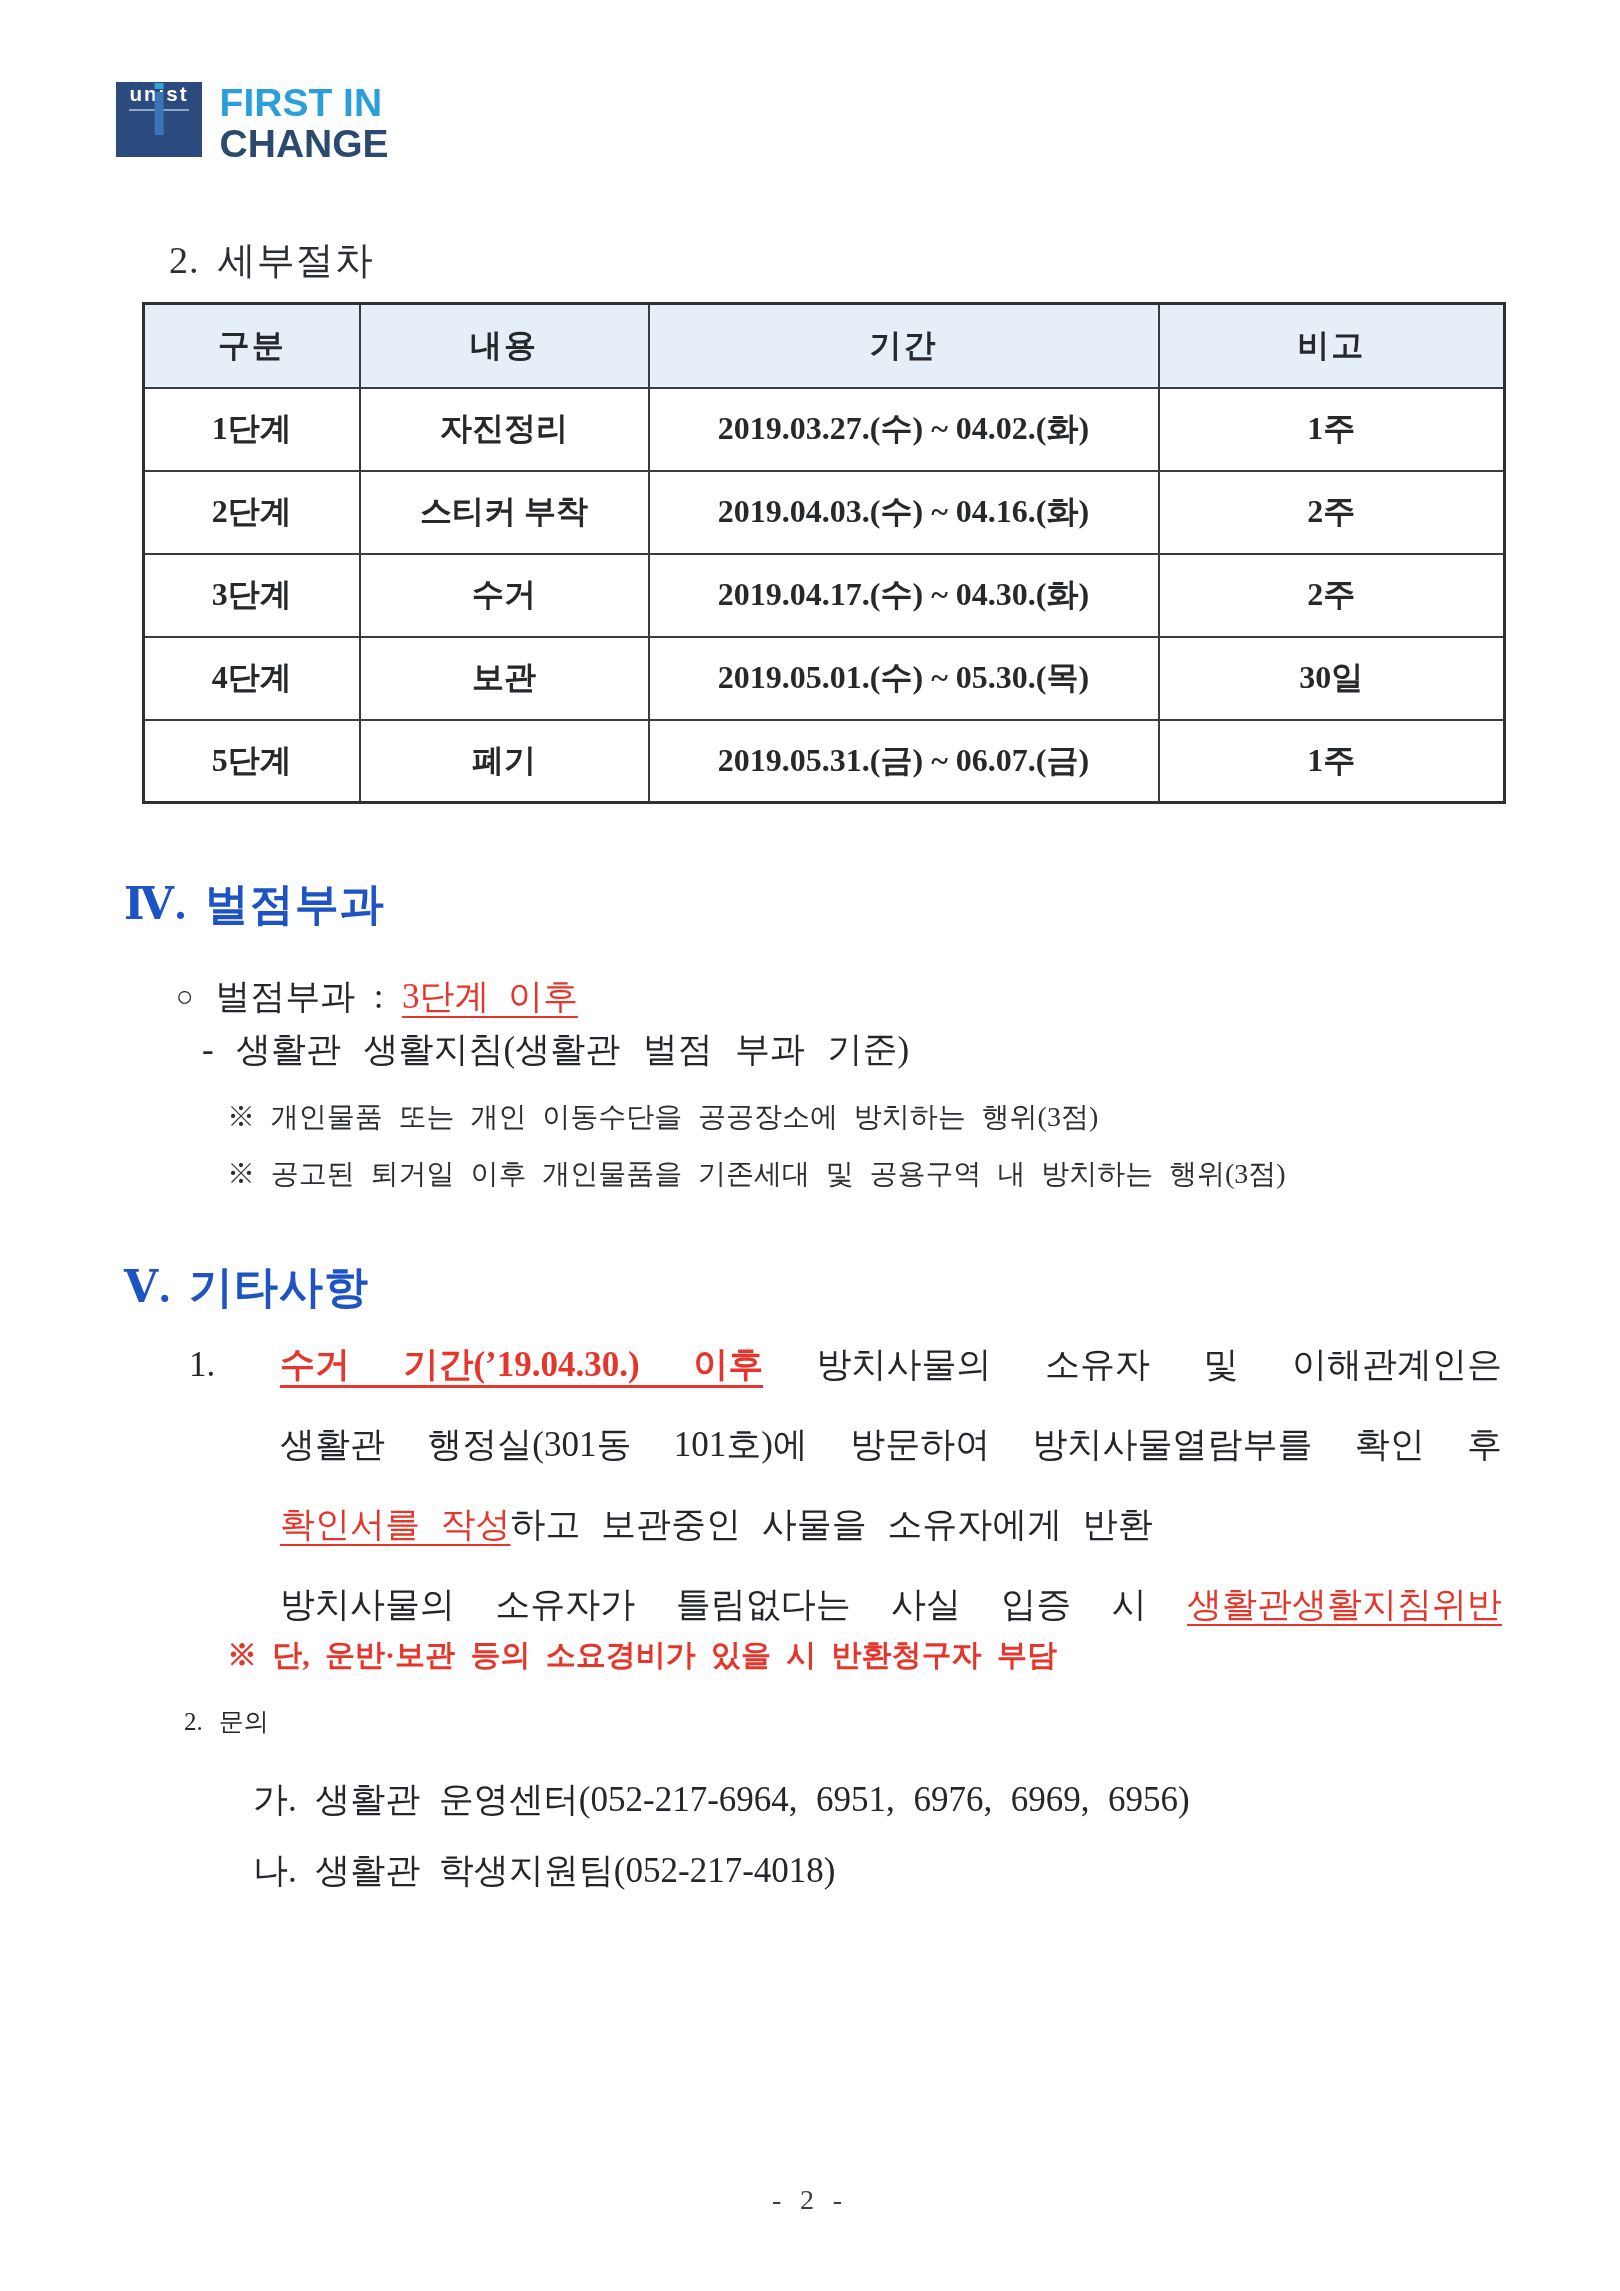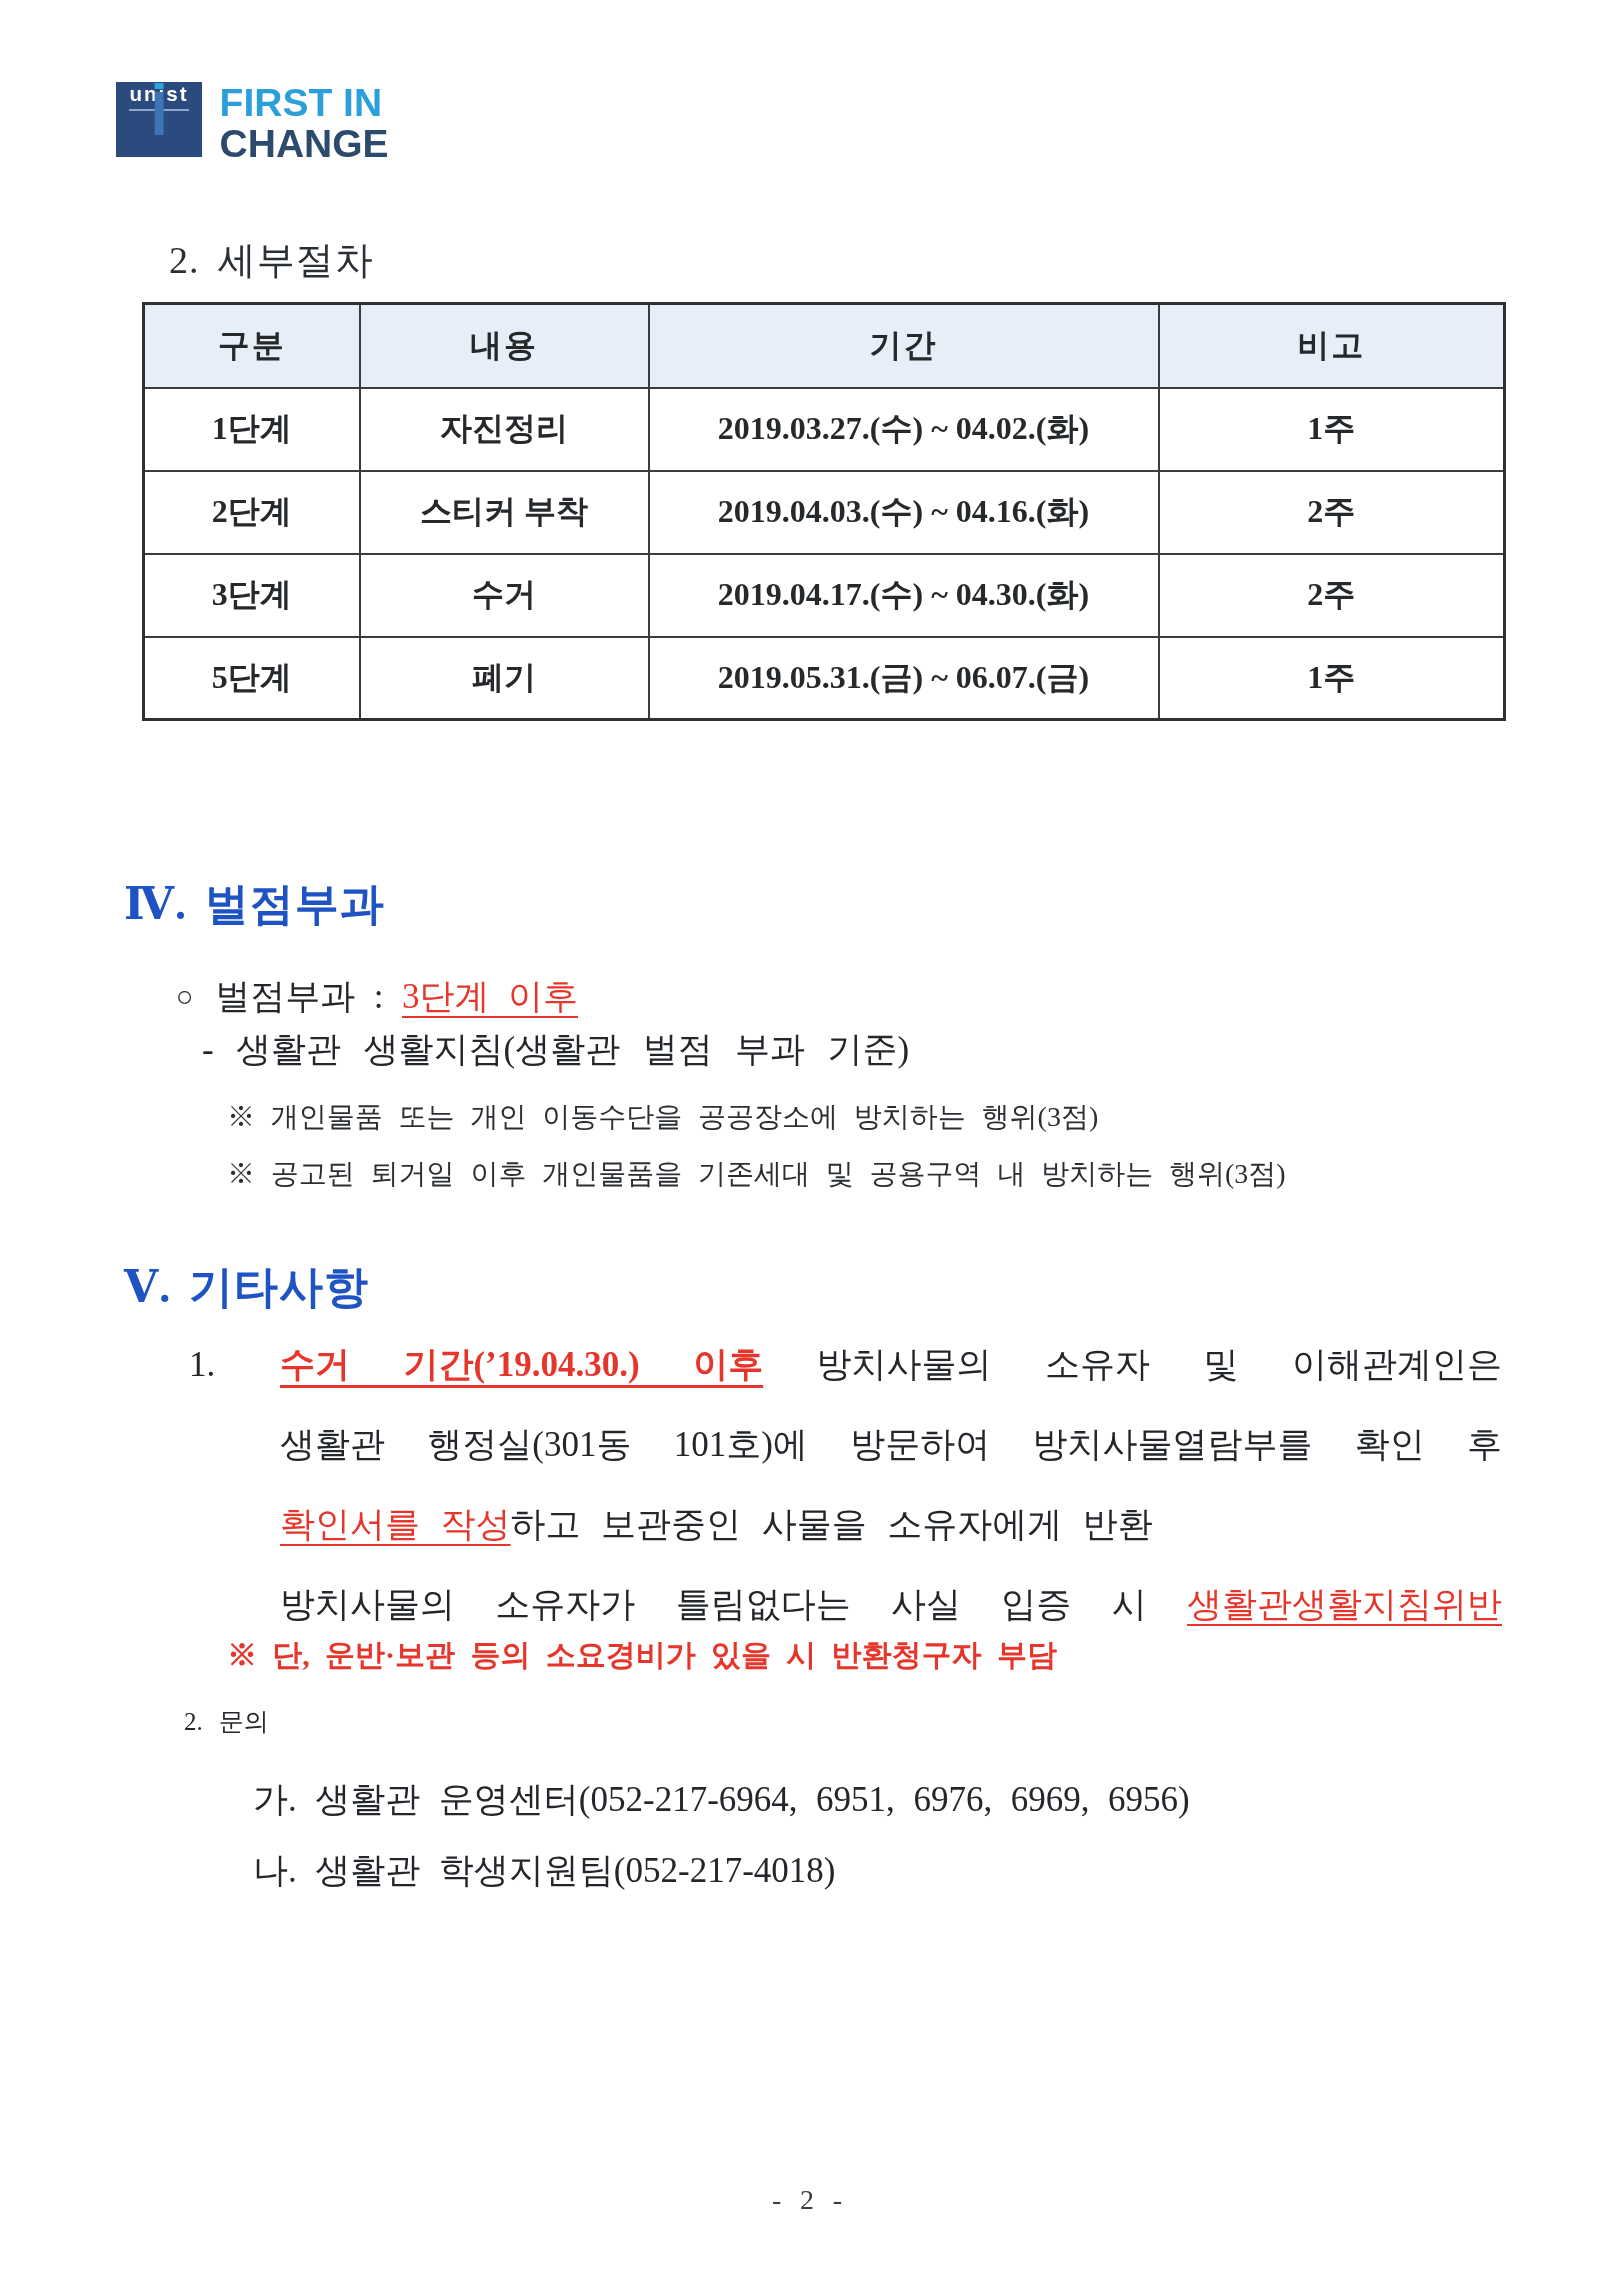--- a/index.html
+++ b/index.html
@@ -151,20 +151,26 @@
         <td>2019.04.03.(수) ~ 04.16.(화)</td>
         <td>2주</td>
       </tr>
       <tr>
         <td>3단계</td>
         <td>수거</td>
         <td>2019.04.17.(수) ~ 04.30.(화)</td>
         <td>2주</td>
       </tr>
       <tr>
+        <td>4단계</td>
+        <td>보관</td>
+        <td>2019.05.01.(수) ~ 05.30.(목)</td>
+        <td>30일</td>
+      </tr>
+      <tr>
         <td>5단계</td>
         <td>폐기</td>
         <td>2019.05.31.(금) ~ 06.07.(금)</td>
         <td>1주</td>
       </tr>
     </tbody>
   </table>
 
   <div class="blue-heading h4">Ⅳ. 벌점부과</div>
 

